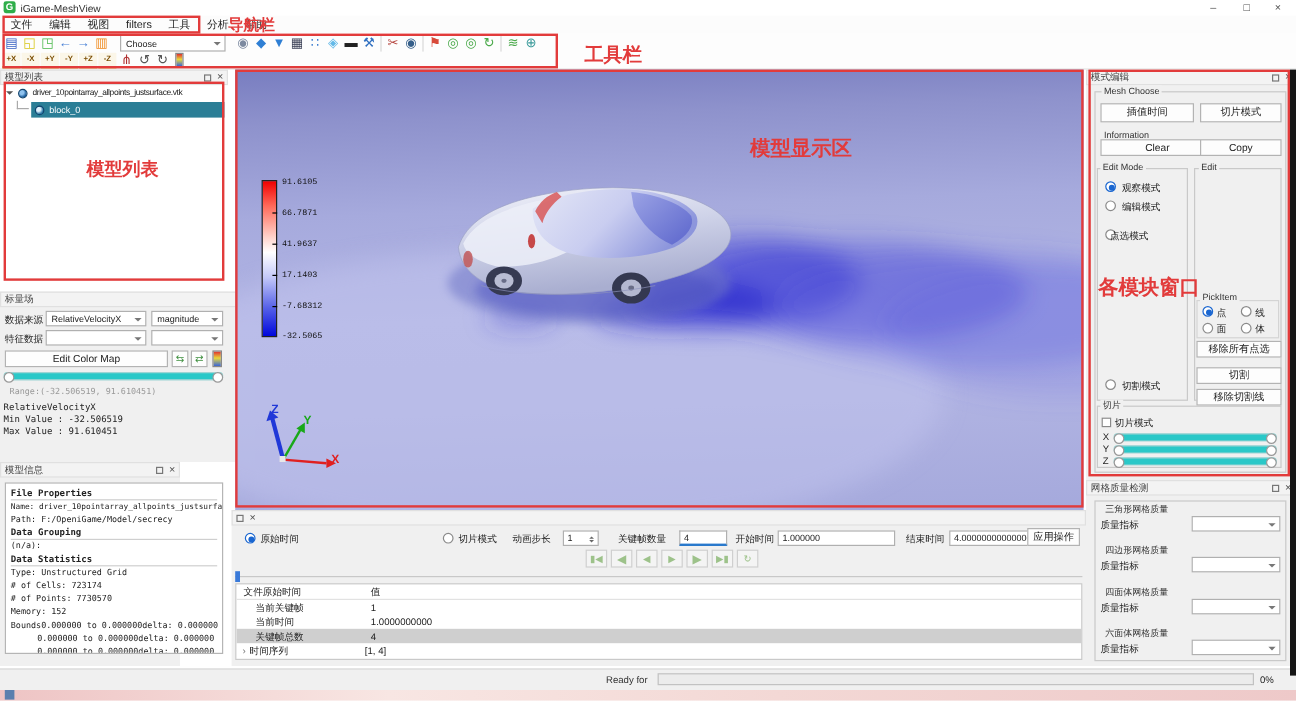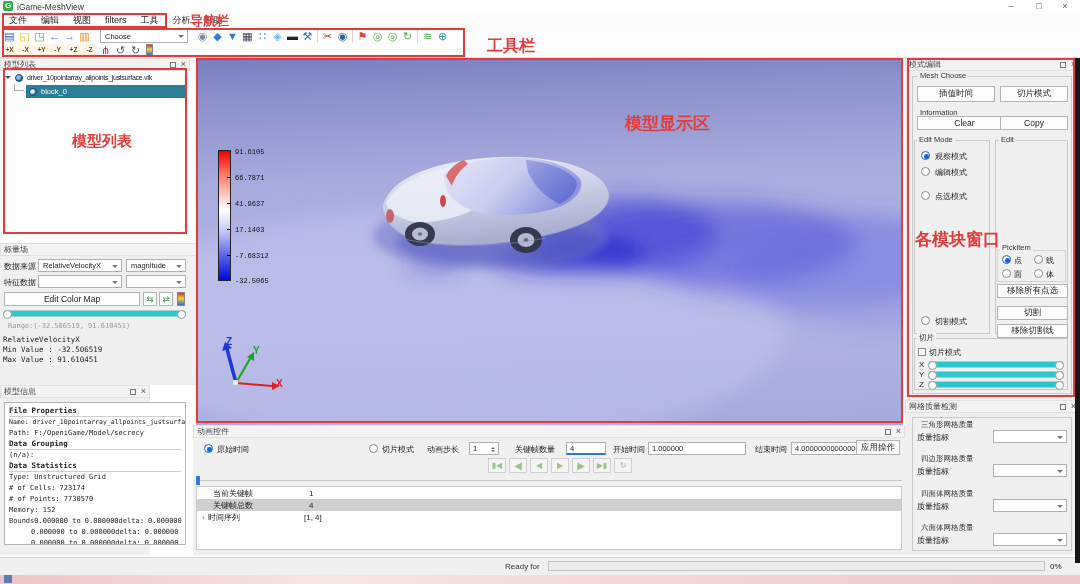--- a/index.html
+++ b/index.html
@@ -306,21 +306,21 @@
     </div>
   <div class="groupbox" style="left:9px;top:82px;width:76px;height:194px"></div>
   <span class="grouplabel" style="left:12px;top:77px">Edit Mode</span>
   <div class="groupbox" style="left:90px;top:82px;width:73px;height:194px"></div>
   <span class="grouplabel" style="left:94px;top:77px">Edit</span>
   <span class="radio on" style="left:16px;top:93px"></span>
   <span class="lbl" style="left:30px;top:93px">观察模式</span>
   <span class="radio" style="left:16px;top:109px"></span>
   <span class="lbl" style="left:30px;top:109px">编辑模式</span>
   <span class="radio" style="left:16px;top:133px"></span>
-  <span class="lbl" style="left:30px;top:133px">点选模式</span>
+  <span class="lbl" style="left:20px;top:133px">点选模式</span>
   <span class="radio" style="left:16px;top:258px"></span>
   <span class="lbl" style="left:30px;top:258px">切割模式</span>
   <div class="groupbox" style="left:92px;top:192px;width:69px;height:32px;border-color:#d4d4d4"></div>
   <span class="grouplabel" style="left:95px;top:185px">PickItem</span>
   <span class="radio on" style="left:97px;top:197px"></span>
   <span class="lbl" style="left:109px;top:197px">点</span>
   <span class="radio" style="left:129px;top:197px"></span>
   <span class="lbl" style="left:141px;top:197px">线</span>
   <span class="radio" style="left:97px;top:211px"></span>
   <span class="lbl" style="left:109px;top:211px">面</span>
@@ -363,21 +363,20 @@
   <span class="grouplabel" style="left:14px;top:89px">四面体网格质量</span>
   <span class="lbl" style="left:12px;top:101px">质量指标</span>
   <div class="combo" style="left:88px;top:99px;width:74px;height:13px"></div>
   <span class="grouplabel" style="left:14px;top:123px">六面体网格质量</span>
   <span class="lbl" style="left:12px;top:135px">质量指标</span>
   <div class="combo" style="left:88px;top:133px;width:74px;height:13px"></div>
 </div>
 
 <div class="abs panel-bg" style="left:193px;top:425px;width:712px;height:130px">
   <div class="dock-title">
-    <span class="t">动画控件</span>
     <span class="float-ic"></span>
     <span class="close-ic">×</span>
   </div>
   <span class="radio on" style="left:11px;top:19px"></span>
   <span class="lbl" style="left:24px;top:19px">原始时间</span>
   <span class="radio" style="left:176px;top:19px"></span>
   <span class="lbl" style="left:189px;top:19px">切片模式</span>
 
   <span class="lbl" style="left:234px;top:19px;left:234px">动画步长</span>
   <div class="input" style="left:276px;top:17px;width:30px;height:13px">
@@ -407,23 +406,31 @@
     <span class="play-btn" style="font-size:10px">◀</span>
     <span class="play-btn">◀</span>
     <span class="play-btn">▶</span>
     <span class="play-btn" style="font-size:10px">▶</span>
     <span class="play-btn">▶▮</span>
     <span class="play-btn">↻</span>
   </div>
   <div style="position:absolute;left:3px;top:55px;width:706px;height:1px;background:#c8c8c8"></div>
   <div style="position:absolute;left:3px;top:51px;width:4px;height:9px;background:#3a7ad9"></div>
   <div style="position:absolute;left:3px;top:61px;width:706px;height:64px;background:#fff;border:1px solid #c9c9c9;overflow:hidden">
+    <div class="tblrow" style="border-bottom:1px solid #e2e2e2;height:13px">
+      <span style="width:112px;padding-left:6px">文件原始时间</span>
+      <span>值</span>
+    </div>
     <div class="tblrow">
       <span style="width:112px;padding-left:16px">当前关键帧</span>
       <span>1</span>
+    </div>
+    <div class="tblrow">
+      <span style="width:112px;padding-left:16px">当前时间</span>
+      <span>1.0000000000</span>
     </div>
     <div class="tblrow" style="background:#cfcfcf">
       <span style="width:112px;padding-left:16px">关键帧总数</span>
       <span>4</span>
     </div>
     <div class="tblrow">
       <span style="width:8px;padding-left:5px;color:#777">›</span>
       <span style="width:99px;padding-left:3px">时间序列</span>
       <span>[1, 4]</span>
     </div>

